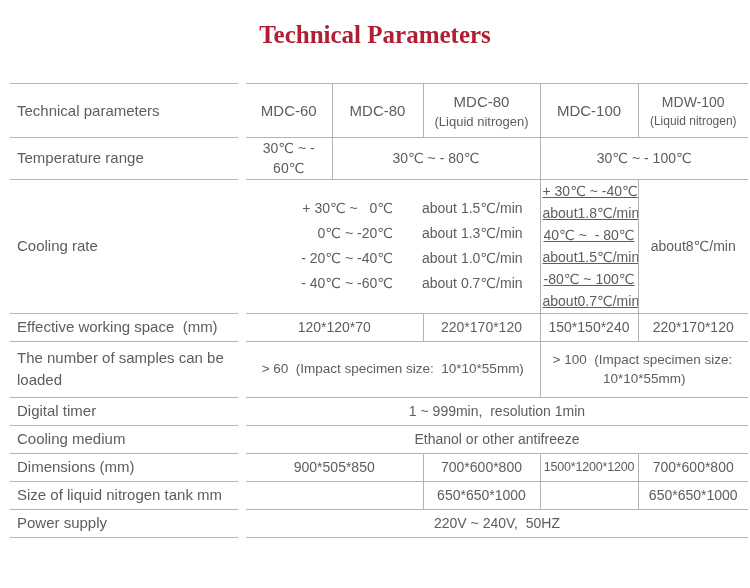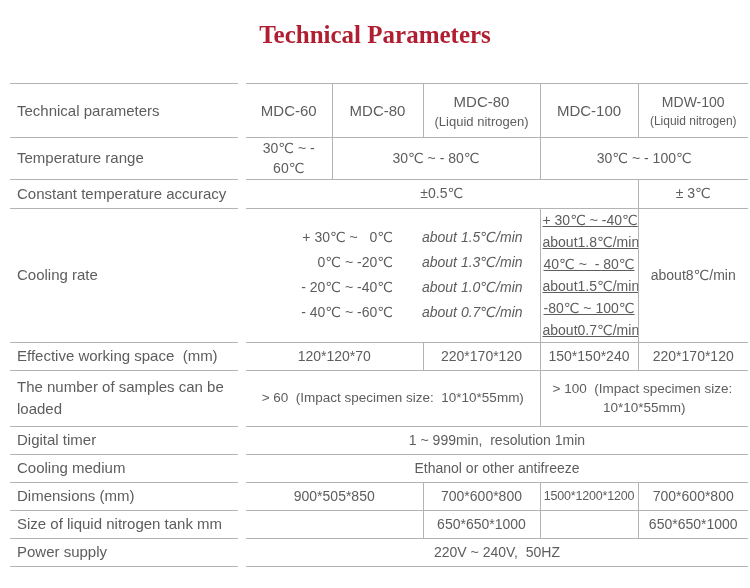--- a/index.html
+++ b/index.html
@@ -56,21 +56,21 @@
   .r-samples{height:56px;margin-left:25px;}
   .r-std{height:28px;}
   .hcell{font-size:15px;line-height:20px;}
   .hcell .sub{font-size:13px;line-height:17px;}
   .hcell-sm{font-size:14px;line-height:19px;}
   .hcell-sm .sub{font-size:12px;line-height:16px;}
   .sub:empty{display:none;}
   .cool-left{padding-left:0;}
   .cool-row{line-height:25px;white-space:nowrap;}
   .cool-row .range{display:inline-block;width:130px;text-align:right;}
-  .cool-row .rate{display:inline-block;margin-left:29px;text-align:right;font-style:italic;}
+  .cool-row .rate{display:inline-block;margin-left:29px;text-align:right;}
   .cool-mid{text-align:left;padding-left:5px;font-size:14px;text-decoration:underline;}
   .cool-mid div{line-height:22px;white-space:nowrap;}
   .samples-wide{font-size:13.5px;}
   .samples-narrow{font-size:13.5px;text-align:left;padding-left:5px;line-height:22px;}
   .tight{font-size:12.5px;letter-spacing:-0.2px;margin-left:44px;}
   .lbl-wrap{line-height:22px;}
 </style>
 </head>
 <body>
 
@@ -114,26 +114,20 @@
   </tr>
 
   <tr class="r-temp">
     <td class="lbl">Temperature range</td>
     <td class="gap"></td>
     <td class="data">30℃ ~ - 60℃</td>
     <td class="data" colspan="2">30℃ ~ - 80℃</td>
     <td class="data" colspan="2">30℃ ~ - 100℃</td>
   </tr>
 
-  <tr class="r-const">
-    <td class="lbl">Constant temperature accuracy</td>
-    <td class="gap"></td>
-    <td class="data" colspan="4">±0.5℃</td>
-    <td class="data">± 3℃</td>
-  </tr>
 
   <tr class="r-cool">
     <td class="lbl">Cooling rate</td>
     <td class="gap"></td>
     <td class="data cool-left" colspan="3">
       <div class="cool-row"><span class="range">+ 30℃ ~&nbsp;&nbsp; 0℃</span><span class="rate">about 1.5℃/min</span></div>
       <div class="cool-row"><span class="range">0℃ ~ -20℃</span><span class="rate">about 1.3℃/min</span></div>
       <div class="cool-row"><span class="range">- 20℃ ~ -40℃</span><span class="rate">about 1.0℃/min</span></div>
       <div class="cool-row"><span class="range">- 40℃ ~ -60℃</span><span class="rate">about 0.7℃/min</span></div>
     </td>

